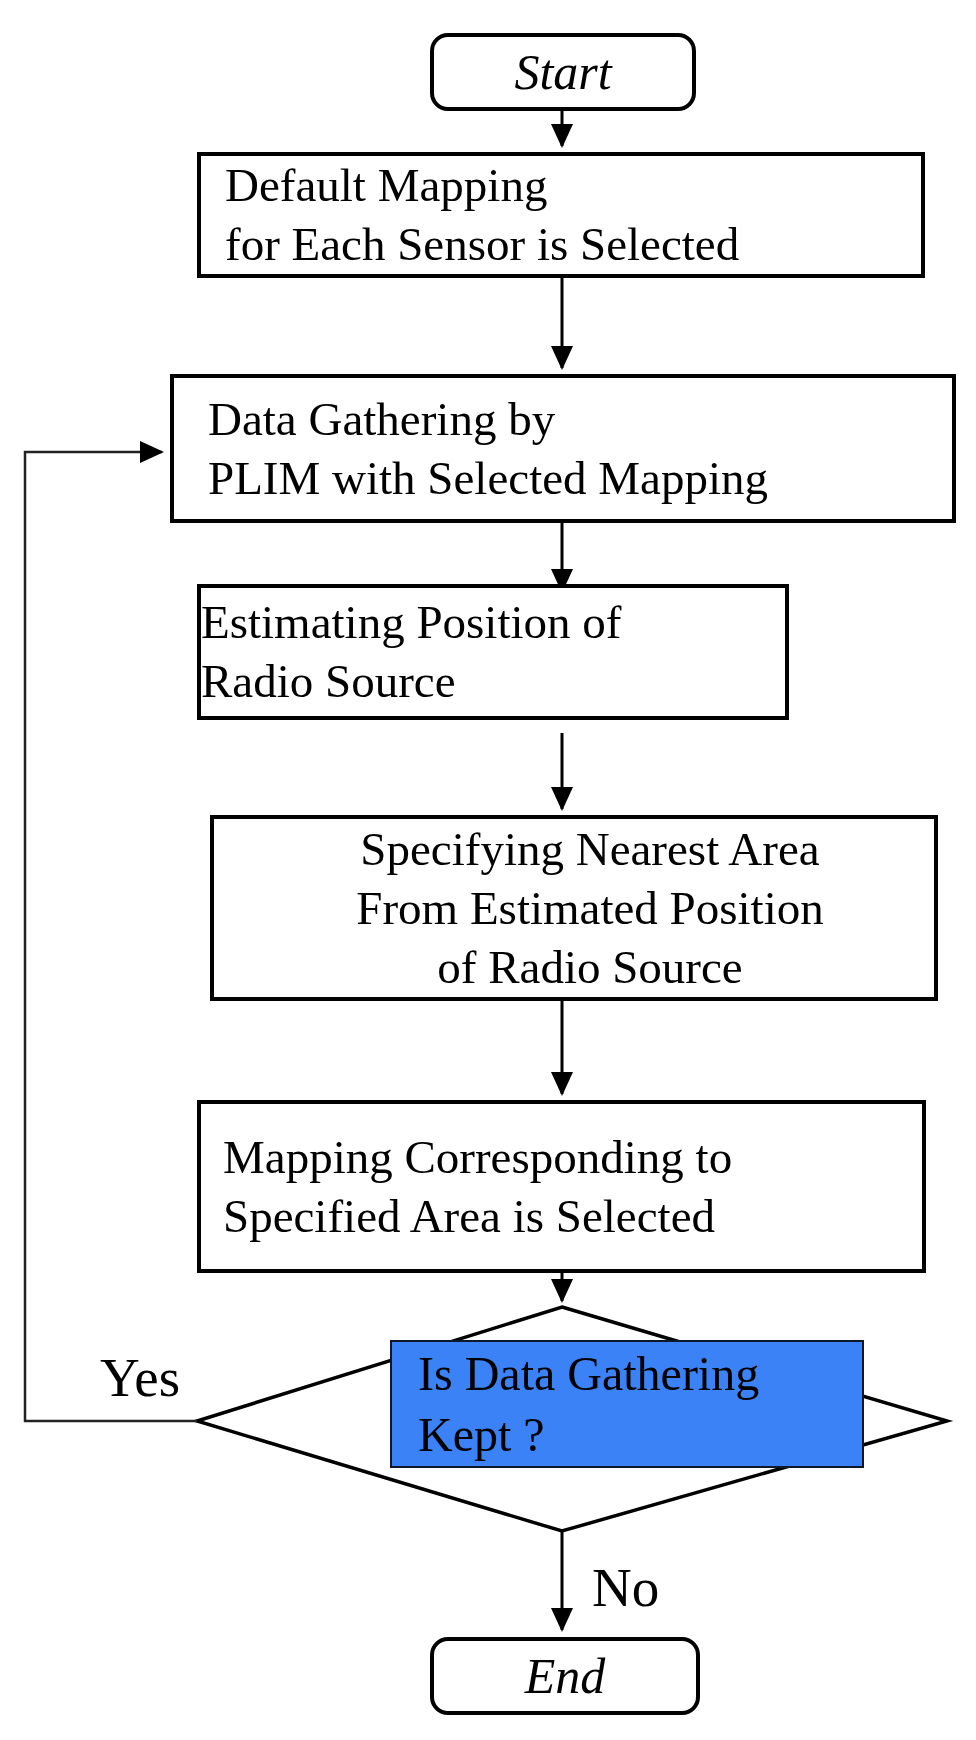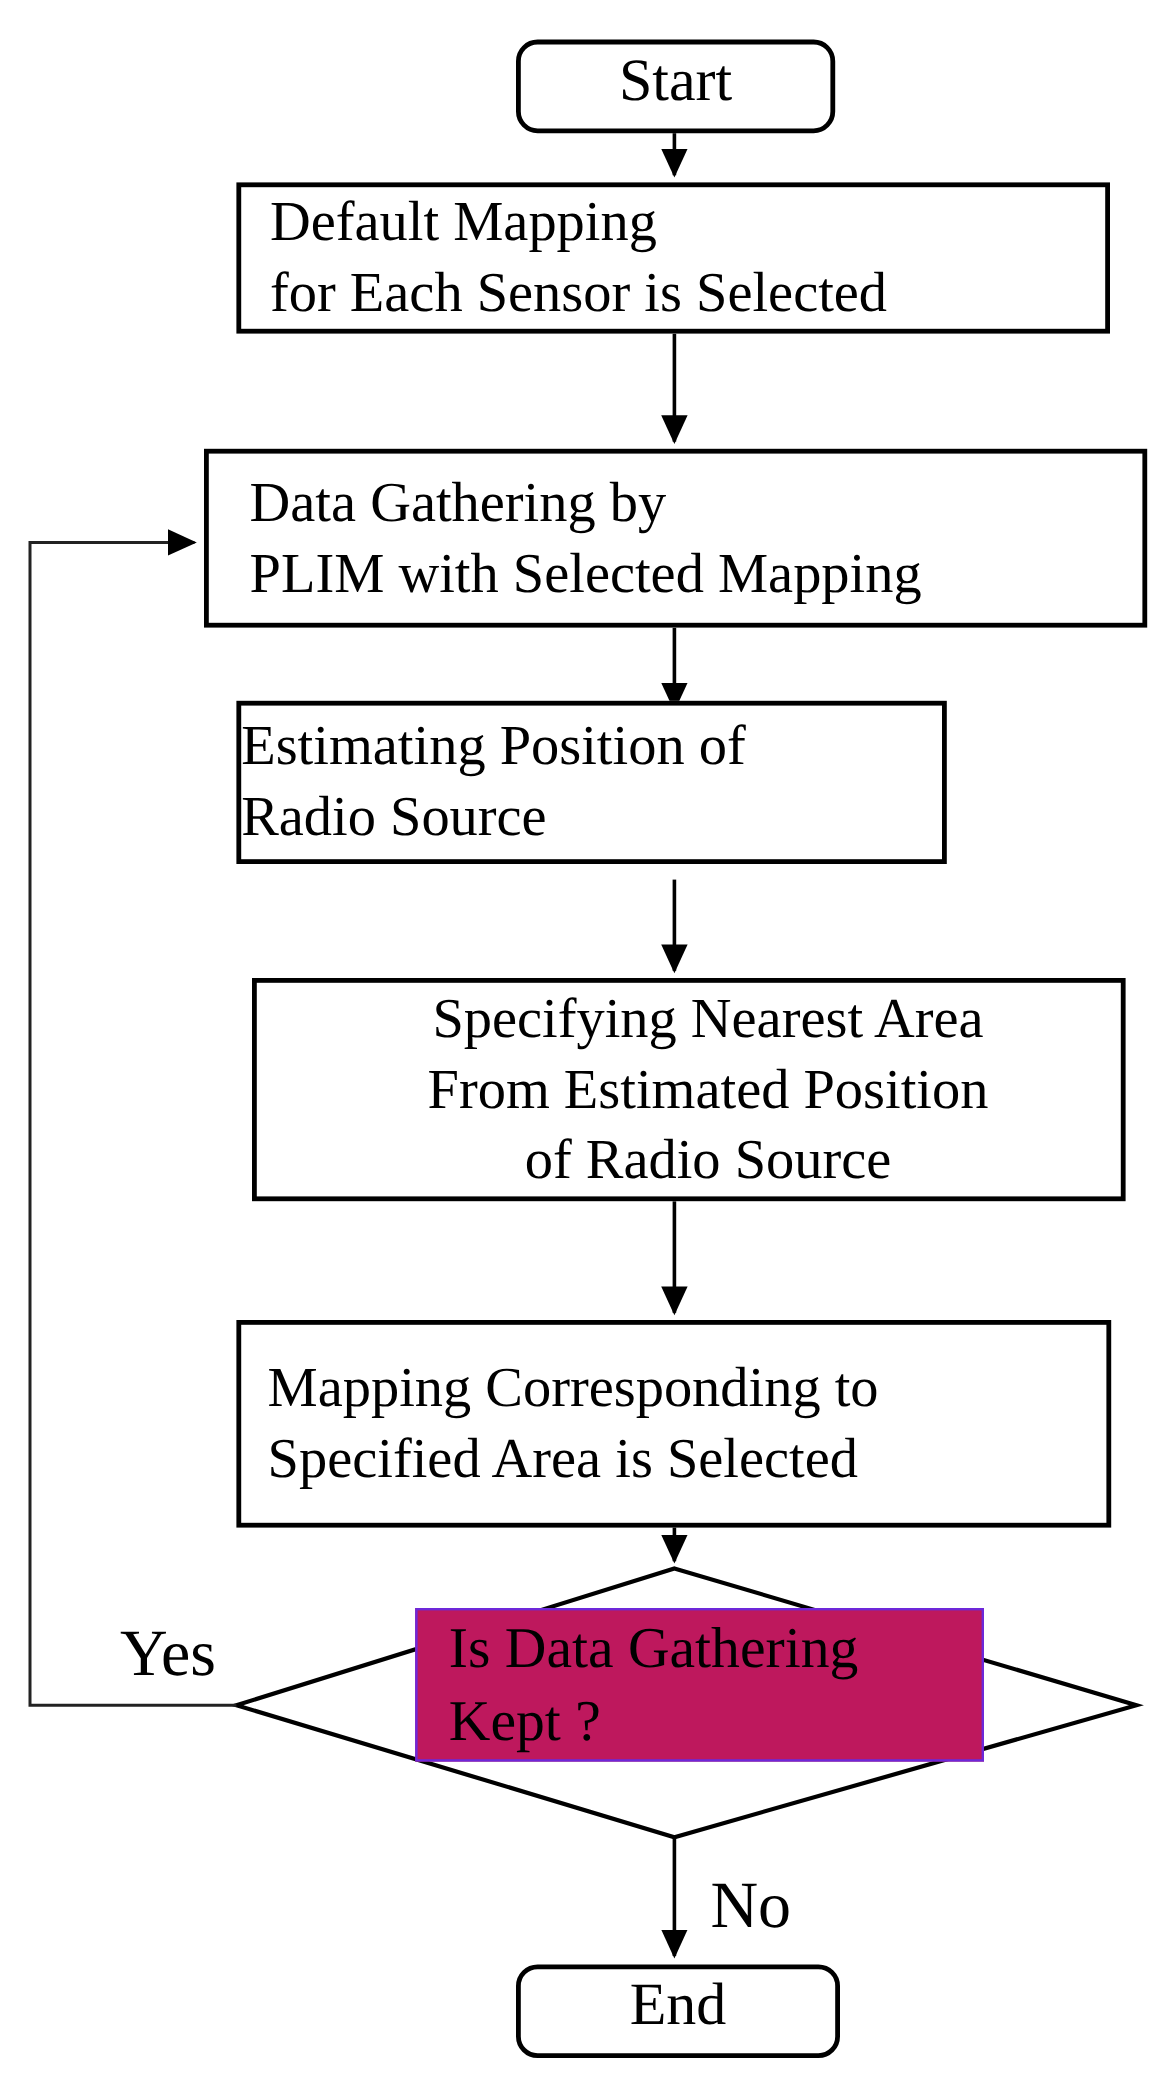--- a/index.html
+++ b/index.html
@@ -25,43 +25,46 @@
   }
   .node {
     position: absolute;
     box-sizing: border-box;
     background: #ffffff;
   }
   .terminator {
     border: 4px solid #000000;
     border-radius: 18px;
     display: flex;
+    align-items: center;
     justify-content: center;
     font-size: 50px;
+    font-style: italic;
   }
   .process {
     border: 4px solid #000000;
     display: flex;
     flex-direction: column;
     justify-content: center;
     font-size: 47px;
     line-height: 59px;
     white-space: nowrap;
   }
   .decision-label {
     position: absolute;
     box-sizing: border-box;
-    background: #be185d;
-    border: 2px solid #6d28d9;
+    background: #3b82f6;
+    border: 2px solid #0f172a;
     display: flex;
     flex-direction: column;
     justify-content: center;
     font-size: 48px;
     line-height: 61px;
     white-space: nowrap;
+    margin-left: 44px;
   }
   .edge-label {
     position: absolute;
     font-size: 55px;
     line-height: 55px;
   }
   
   #n-start      { left: 430px; top: 33px;   width: 266px; height: 78px; }
   #n-default    { left: 197px; top: 152px;  width: 728px; height: 126px; padding-left: 24px; }
   #n-gathering  { left: 170px; top: 374px;  width: 786px; height: 149px; padding-left: 34px; }

